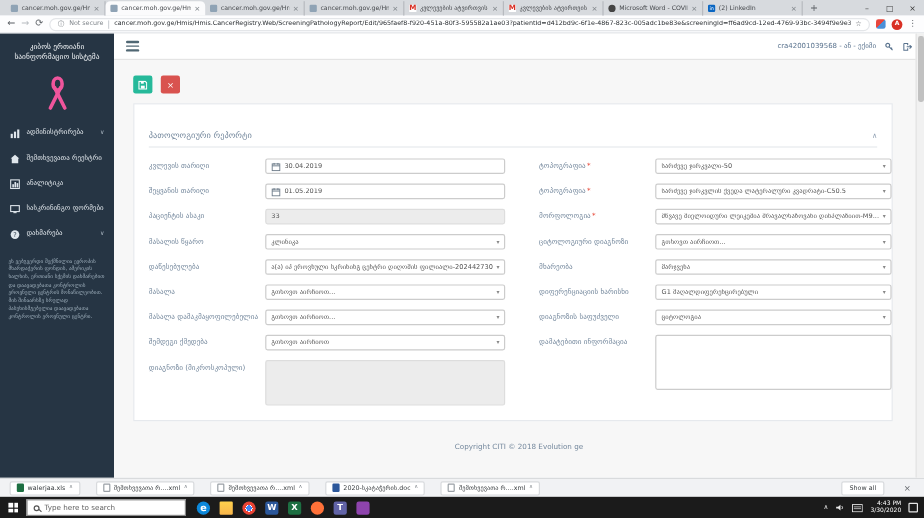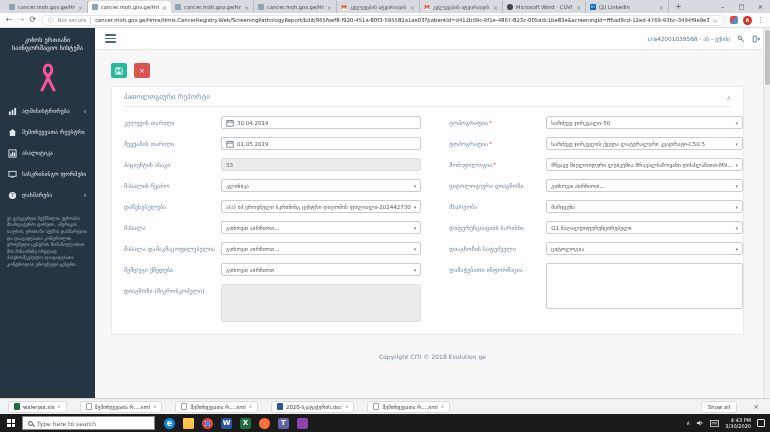--- a/index.html
+++ b/index.html
@@ -48,21 +48,21 @@
   .appheader{height:22px;background:#fff;border-bottom:1px solid #e4e4e4;display:flex;align-items:center;padding:0 10px}
   .burger{display:flex;flex-direction:column;gap:1.5px;width:11px}
   .burger i{height:1.8px;background:#506773;border-radius:1px}
   .userbox{margin-left:auto;display:flex;align-items:center;gap:7px;font-size:5.8px;color:#5a738e}
 
   .actionbtns{display:flex;gap:7px;margin:13px 0 0 16px}
   .btn{width:16px;height:15px;border-radius:2px;display:flex;align-items:center;justify-content:center;color:#fff}
   .btn.green{background:#26b99a}
   .btn.red{background:#d9534f;font-size:7px}
 
-  .panel{background:#fff;border:1px solid #e6e9ed;margin:8px 26px 18px 16px;padding:6px 12px 12px}
+  .panel{background:#fff;border:1px solid #e6e9ed;margin:8px 26px 18px 16px;padding:22px 12px 12px}
   .ptitle{display:flex;align-items:center;font-size:7px;color:#73879c;border-bottom:1px solid #e6e9ed;padding-bottom:5px;margin-bottom:9px}
   .ptitle .pchev{margin-left:auto;color:#93a3b5;font-size:6px}
   .formcols{display:flex;gap:28px}
   .col{flex:1;display:flex;flex-direction:column;gap:8px}
   .frow{display:flex;align-items:flex-start}
   .lbl{width:97px;flex:none;font-size:6px;color:#73879c;line-height:1.25;padding-top:3px}
   .star{color:#e74c3c;margin-left:1px}
   .ctrl{flex:1;min-width:0}
   .inputbox,.selectbox{height:13px;border:1px solid #cccccc;border-radius:2px;background:#fff;display:flex;align-items:center;padding:0 4px;gap:3px}
   .inputbox .ival,.selectbox .sval{font-size:5.5px;color:#555;white-space:nowrap;overflow:hidden;text-overflow:ellipsis;flex:1}

